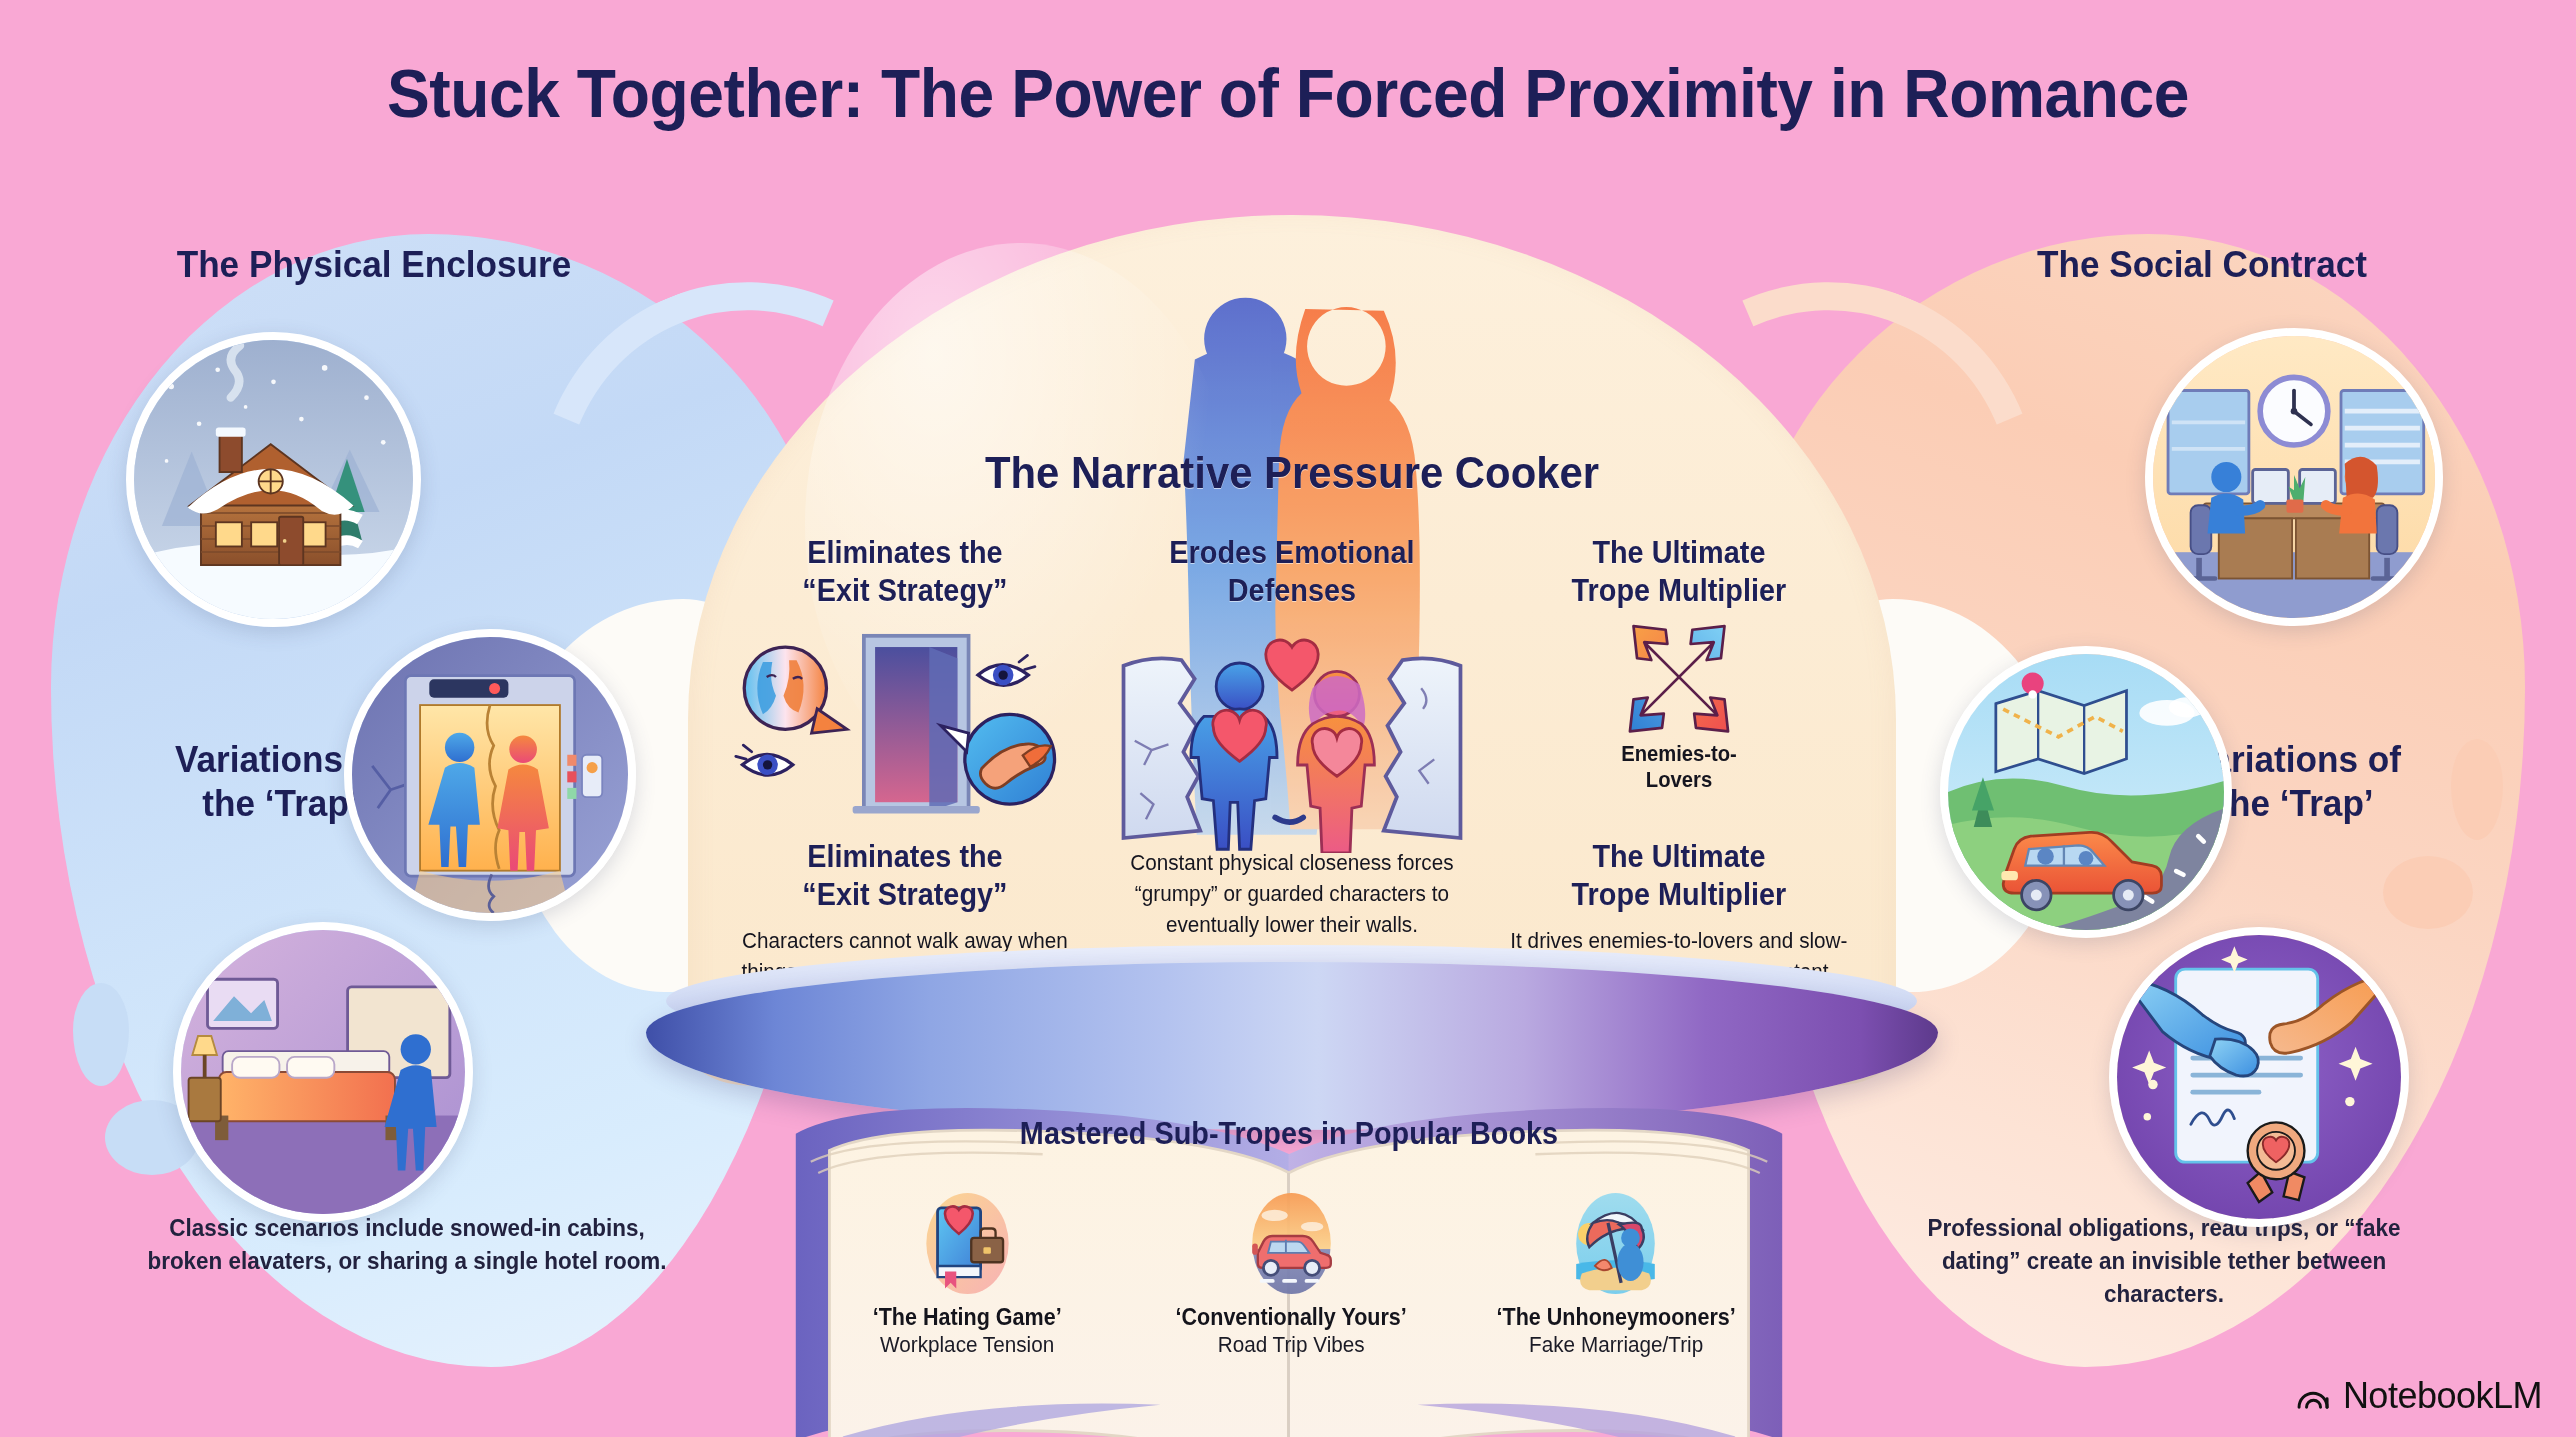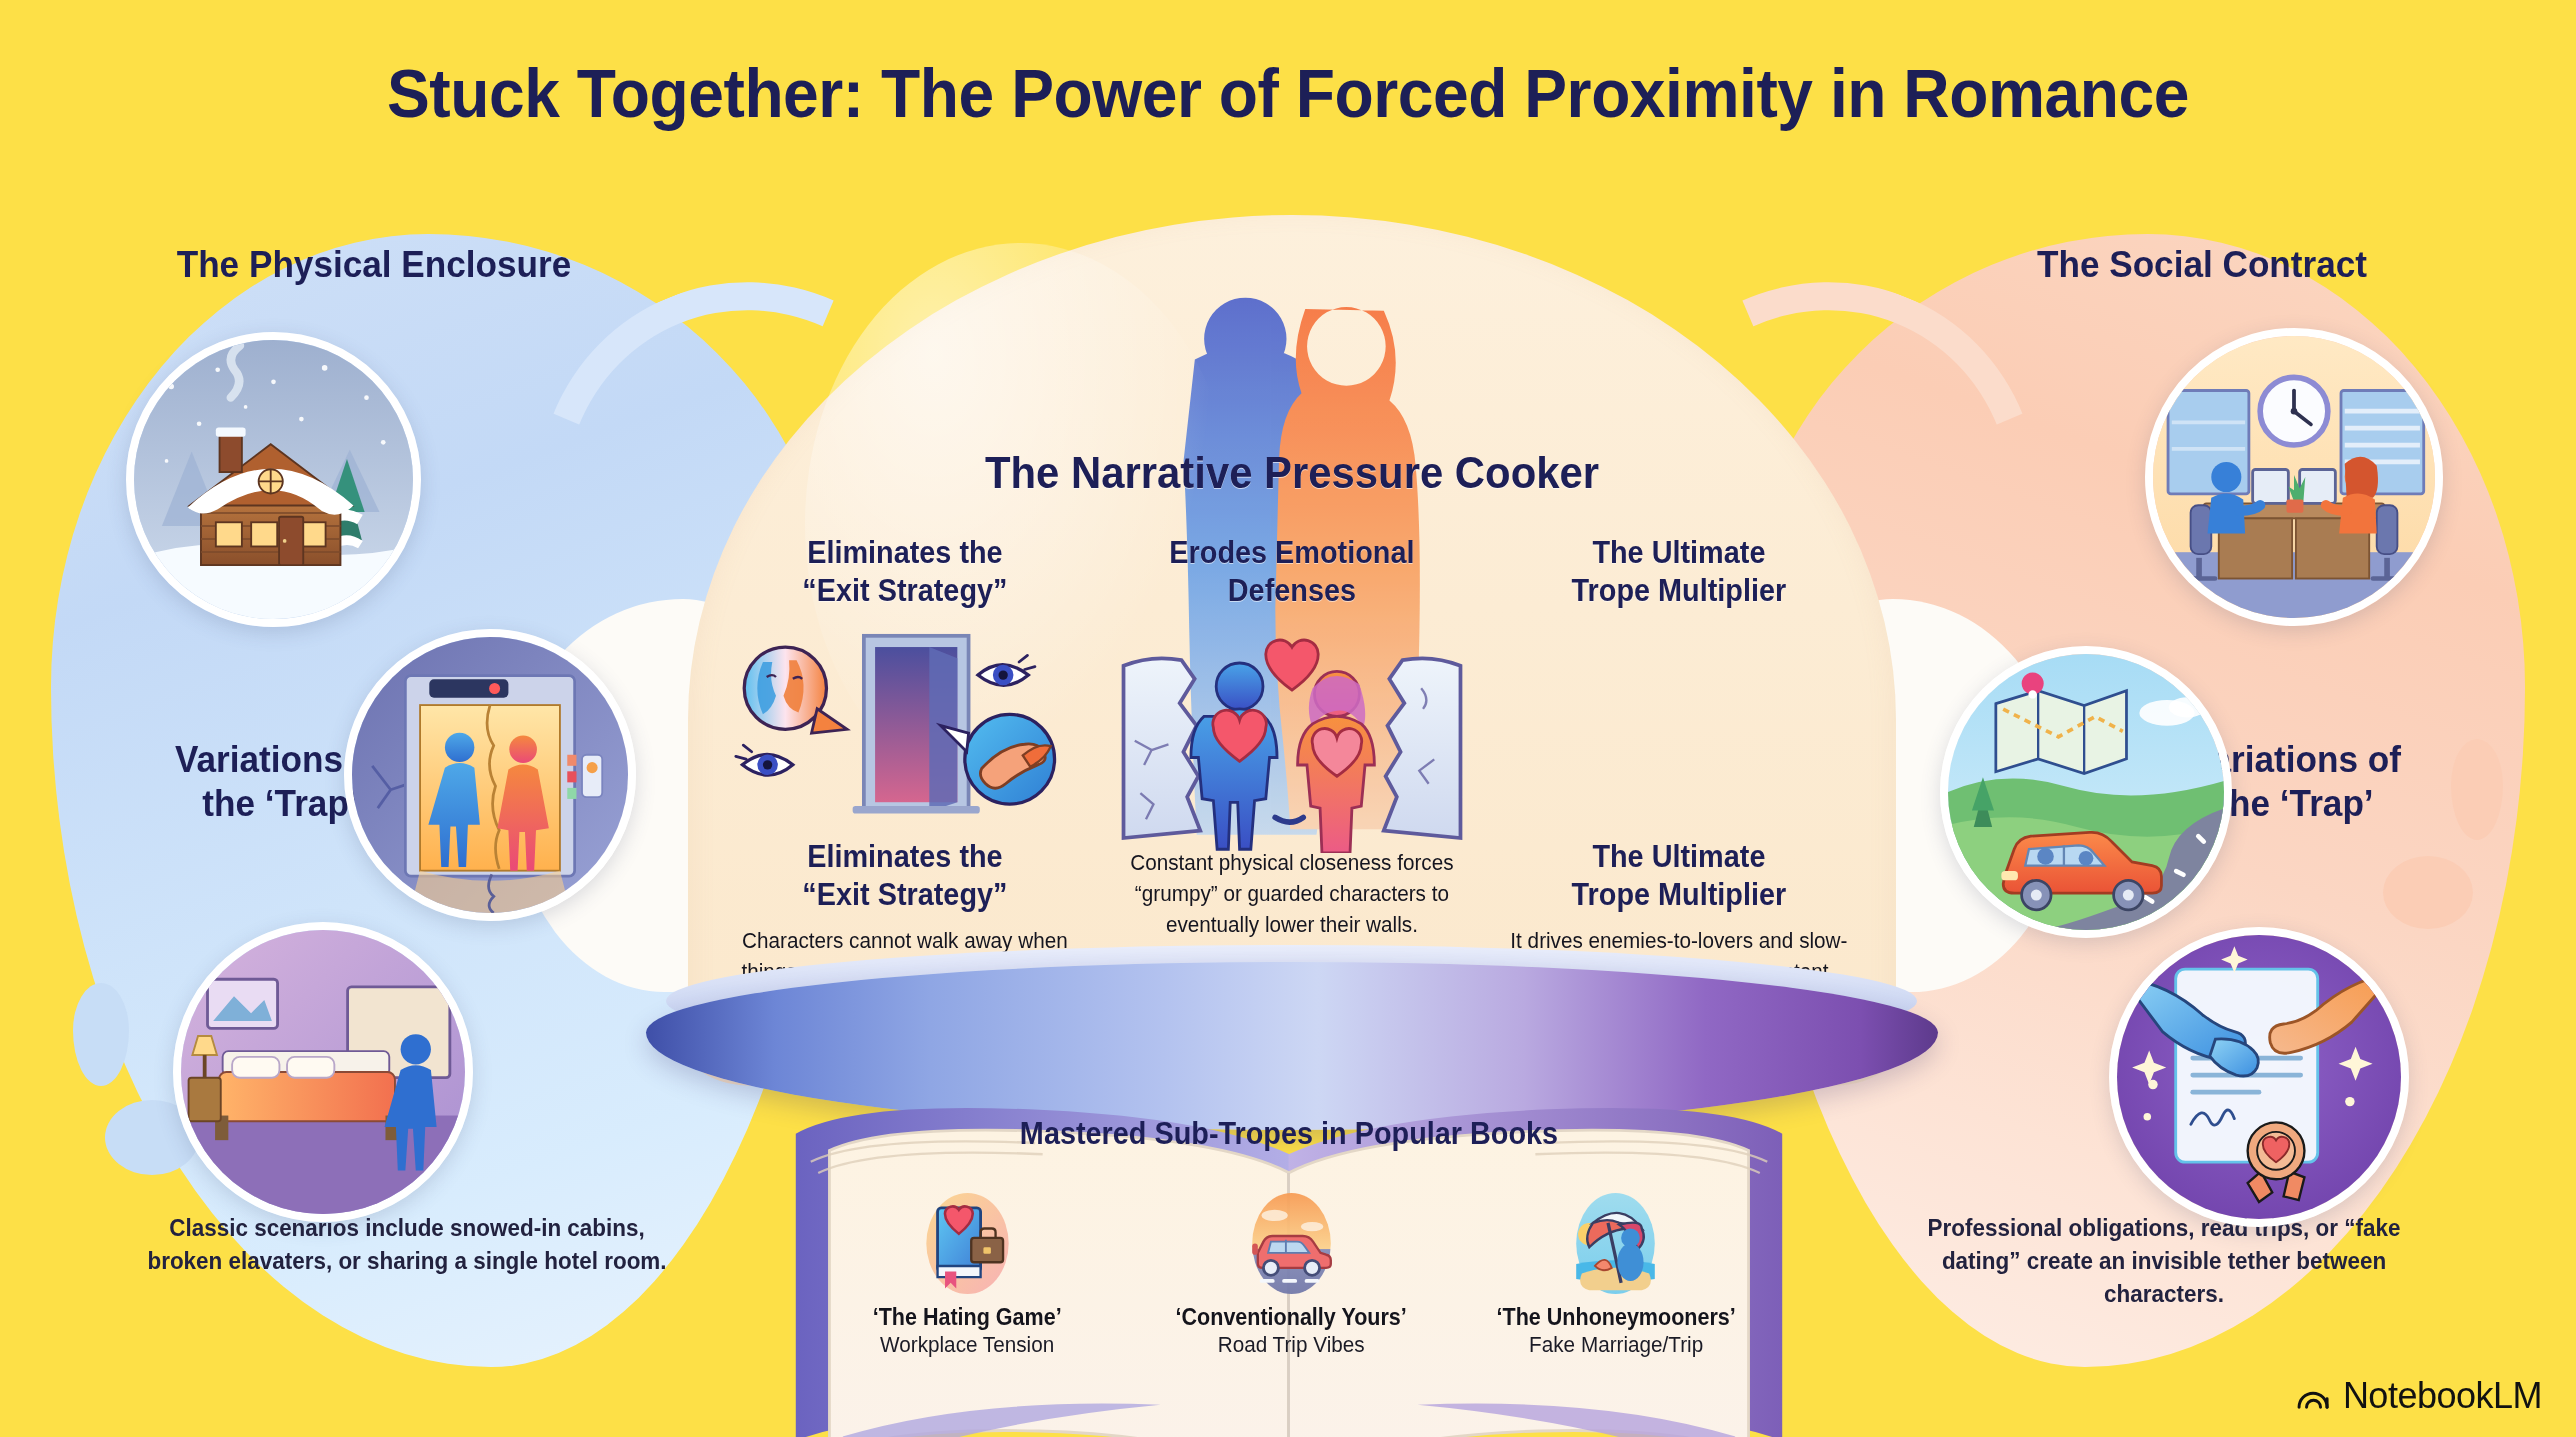--- a/index.html
+++ b/index.html
@@ -6,21 +6,21 @@
   * { box-sizing: border-box; margin: 0; padding: 0; }
   html, body {
     width: 2576px; height: 1438px;
     background: #fdfbf7;
     font-family: "Liberation Sans", sans-serif;
     overflow: hidden;
   }
   #stage {
     position: relative;
     width: 2576px; height: 1438px;
-    background: #fde047;
+    background: #f9a8d4;
     overflow: hidden;
   }
 
   
   .title {
     position: absolute; top: 54px; left: 0; width: 100%;
     text-align: center;
     font-size: 69px;
     font-weight: bold;
     letter-spacing: -0.5px;
@@ -704,20 +704,41 @@
         </svg>
       </div>
       <div class="col-head2"></div>
       <div class="col-body">Constant physical closeness forces “grumpy” or guarded characters to eventually lower their walls.</div>
     </div>
 
     <div class="col">
       <div class="col-head">The Ultimate<br>Trope Multiplier</div>
       <div class="col-art">
         <div class="trope-pair">
+          <div class="trope-item">
+            <svg viewBox="0 0 130 130" width="116" height="116">
+              <defs>
+                <linearGradient id="arrA" x1="0" y1="1" x2="1" y2="0">
+                  <stop offset="0" stop-color="#2f7fd4"></stop>
+                    <stop offset="1" stop-color="#7fd0f5"></stop>
+                </linearGradient>
+                <linearGradient id="arrB" x1="0" y1="0" x2="1" y2="1">
+                  <stop offset="0" stop-color="#f8a046"></stop>
+                    <stop offset="1" stop-color="#ef4f4f"></stop>
+                </linearGradient>
+              </defs>
+              <g stroke="#5b1f4a" stroke-width="3" stroke-linejoin="round">
+                <path d="M22 108 L104 26 M104 26 l-26 2 l2 -16 l36 -4 l-4 36 l-16 2 Z
+                         M22 108 l26 -2 l-2 16 l-36 4 l4 -36 l16 -2 Z" fill="url(#arrA)"></path>
+                <path d="M108 108 L26 26 M26 26 l26 2 l-2 -16 l-36 -4 l4 36 l16 2 Z
+                         M108 108 l-26 -2 l2 16 l36 4 l-4 -36 l-16 -2 Z" fill="url(#arrB)"></path>
+              </g>
+            </svg>
+            <div class="trope-label">Enemies-to-<br>Lovers</div>
+          </div>
         </div>
       </div>
       <div class="col-head2">The Ultimate<br>Trope Multiplier</div>
       <div class="col-body">It drives enemies-to-lovers and slow-burn plots by mandating constant, unavoidable interaction.</div>
     </div>
   </div>
 
   <div class="pedestal-top"></div>
   <div class="pedestal"></div>
 

